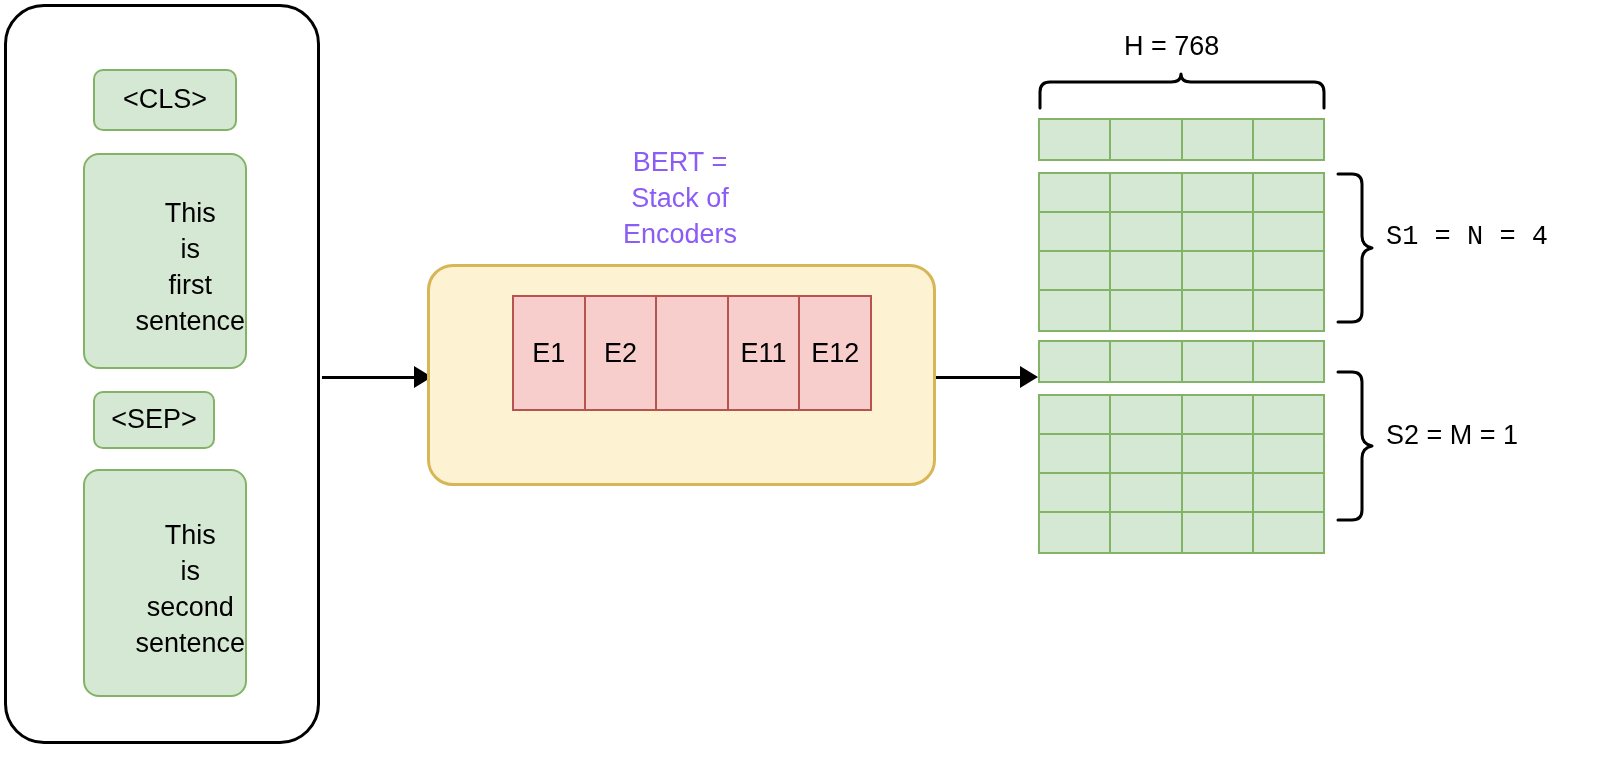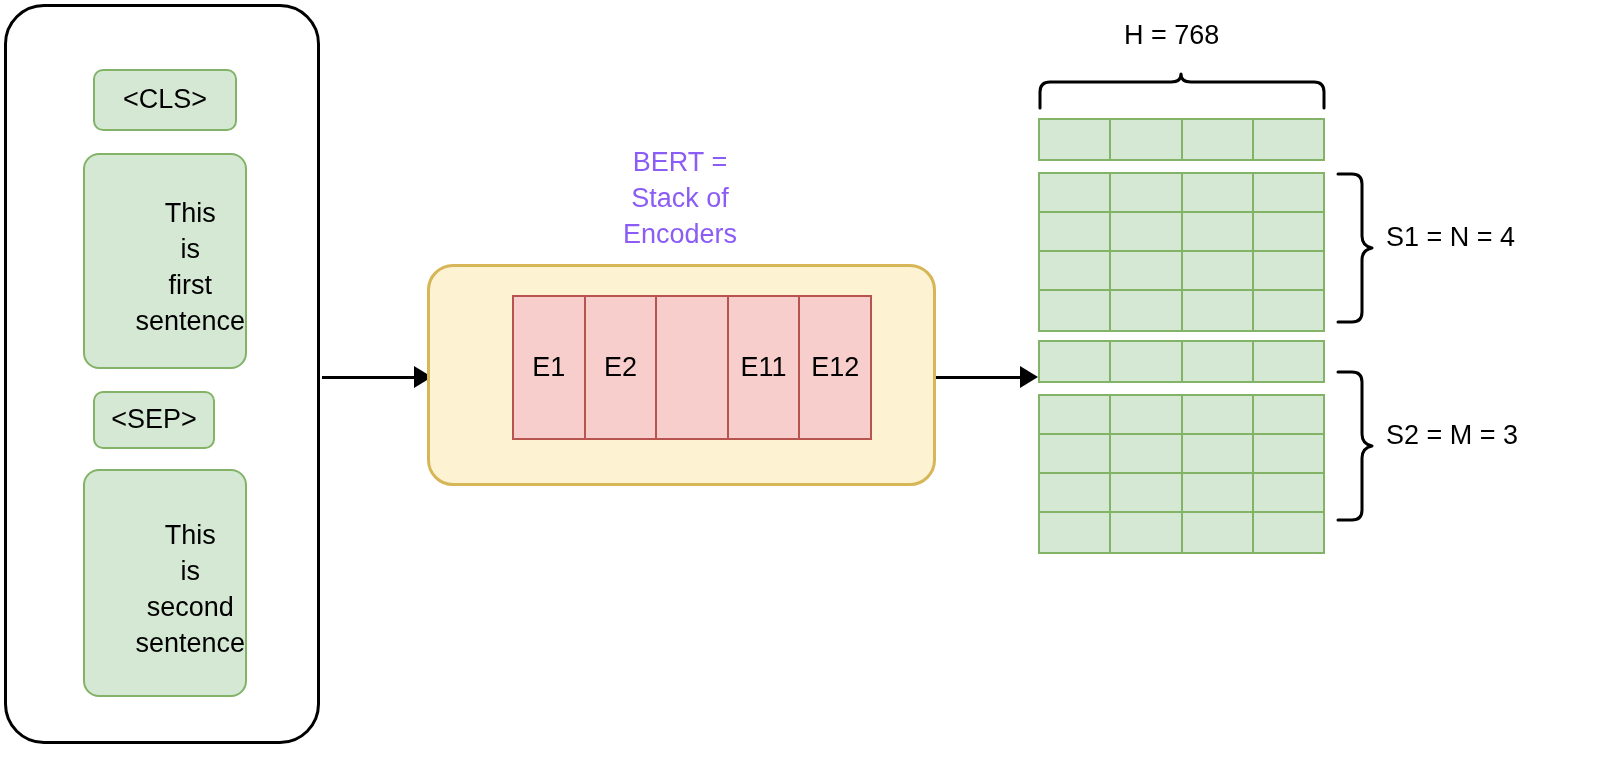--- a/index.html
+++ b/index.html
@@ -101,21 +101,21 @@
     box-sizing: border-box;
     background: #fdf3d2;
     border: 3px solid #d6b656;
     border-radius: 26px;
   }
   #encoder-strip {
     position: absolute;
     left: 512px;
     top: 295px;
     width: 360px;
-    height: 145px;
+    height: 116px;
     display: flex;
     box-sizing: border-box;
     border: 2px solid #b85450;
     background: #f8cecc;
   }
   .encoder-cell {
     flex: 1 1 0;
     box-sizing: border-box;
     border-right: 2px solid #b85450;
     display: flex;
@@ -163,22 +163,22 @@
   #block-sep { top: 222px; }
   #block-s2  { top: 276px; }
 
   
   .brace-label {
     position: absolute;
     font-size: 27px;
     color: #000000;
     white-space: nowrap;
   }
-  #h-label { left: 1124px; top: 20px; }
-  #s1-label { left: 1386px; top: 222px; }
+  #h-label { left: 1124px; top: 31px; }
+  #s1-label { left: 1386px; top: 222px; font-family: Liberation Mono, monospace; }
   #s2-label { left: 1386px; top: 420px; }
 
   svg.brace { position: absolute; overflow: visible; }
   svg.brace path {
     fill: none;
     stroke: #000000;
     stroke-width: 3;
     stroke-linecap: round;
     stroke-linejoin: round;
   }
@@ -243,21 +243,21 @@
   </svg>
 
   <svg id="brace-s1" class="brace" width="48" height="152">
     <path d="M 2 2 L 16 2 Q 26 2 26 12 L 26 64 Q 26 74 36 76 Q 26 78 26 88 L 26 140 Q 26 150 16 150 L 2 150"></path>
   </svg>
   <div id="s1-label" class="brace-label">S1 = N = 4</div>
 
   <svg id="brace-s2" class="brace" width="48" height="152">
     <path d="M 2 2 L 16 2 Q 26 2 26 12 L 26 64 Q 26 74 36 76 Q 26 78 26 88 L 26 140 Q 26 150 16 150 L 2 150"></path>
   </svg>
-  <div id="s2-label" class="brace-label">S2 = M = 3</div>
+  <div id="s2-label" class="brace-label">S2 = M = 1</div>
 
   <div id="matrix-area">
     <div id="block-cls" class="mat-block">
         <div class="mat-row">
           <div class="mat-cell"></div>
           <div class="mat-cell"></div>
           <div class="mat-cell"></div>
           <div class="mat-cell"></div>
         </div>
       </div>

